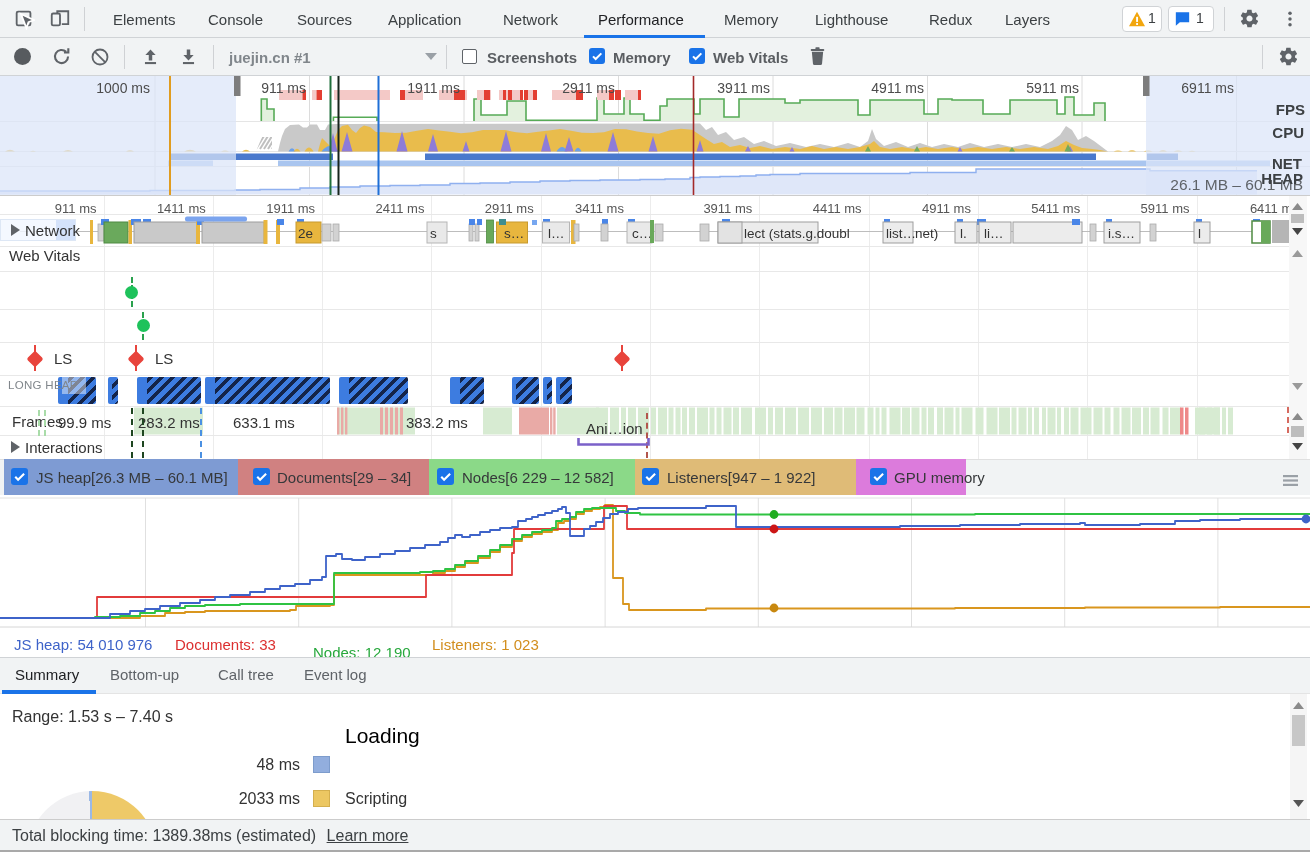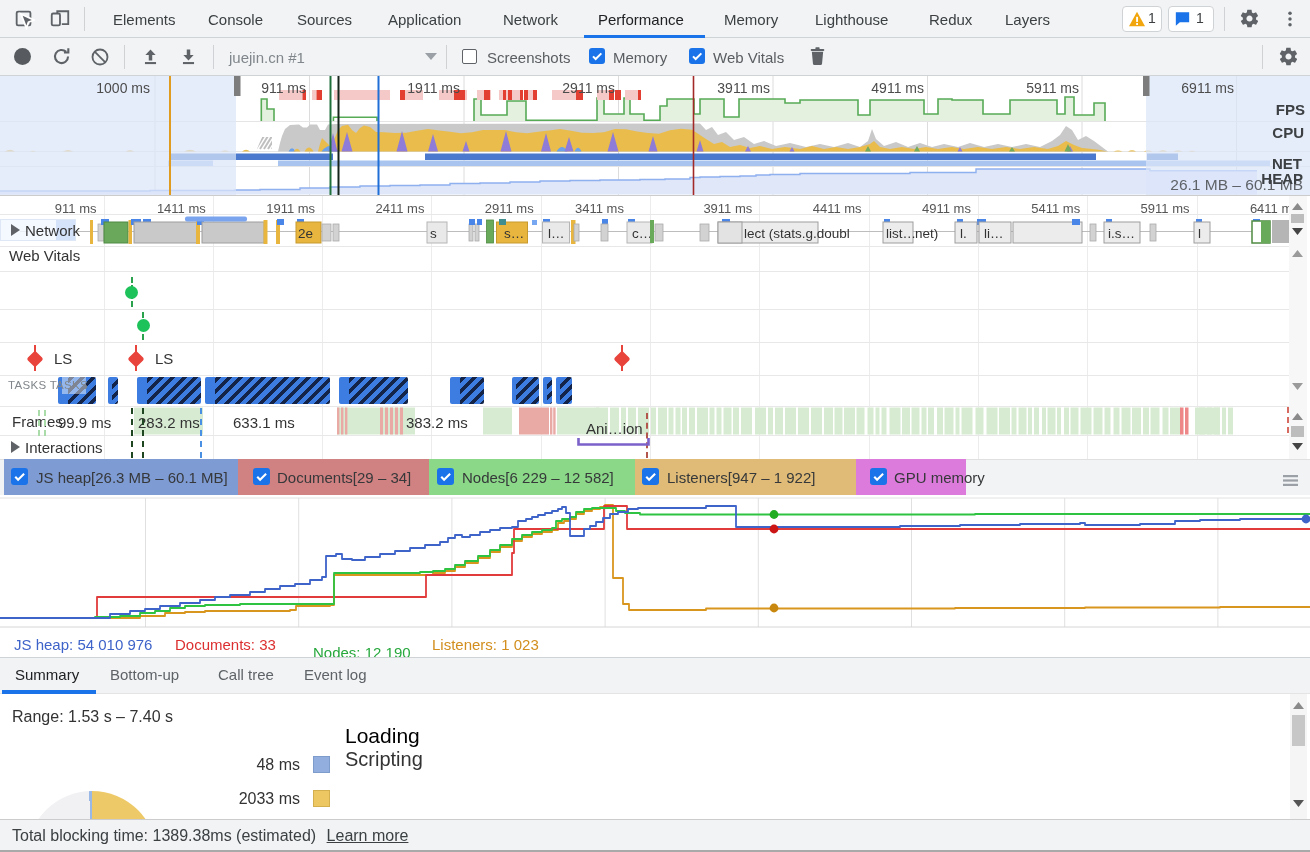--- a/index.html
+++ b/index.html
@@ -1,18 +1,18 @@
 <!DOCTYPE html>
 <html><head><meta charset="utf-8"><style>
 * { margin:0; padding:0; box-sizing:border-box; }
 html,body { width:1310px; height:852px; overflow:hidden; background:#fff;
   font-family:"Liberation Sans", sans-serif; -webkit-font-smoothing:antialiased; }
 .abs { position:absolute; }
 .tabtxt { position:absolute; top:11px; font-size:15px; color:#3c4043; white-space:nowrap; }
-.t2 { position:absolute; font-size:15px; color:#5a5d61; white-space:nowrap; }
+.t2 { position:absolute; font-size:15px; color:#5a5d61; white-space:nowrap;font-weight:bold; }
 .rlabel { position:absolute; font-size:13px; color:#555; }
 .trklbl { position:absolute; font-size:15px; color:#333; white-space:nowrap; }
 .ltbar { position:absolute; top:377px; height:27px; border-radius:2px;
   background:#3d7ce0; background-image:repeating-linear-gradient(135deg, rgba(10,14,35,0.8) 0 3.5px, transparent 3.5px 8px); }
 .dashv { position:absolute; width:0; border-left:2px dashed; }
 .seprt { position:absolute; width:1px; background:#cfd1d4; }
 </style></head>
 <body>
 
 <div class="abs" style="left:0;top:0;width:1310px;height:38px;background:#f1f3f4;border-bottom:1px solid #d0d3d6"></div>
@@ -337,21 +337,21 @@
 <div class="ltbar" style="left:58px;width:38px;background-image:linear-gradient(90deg,#3d7ce0 0 10px,rgba(0,0,0,0) 10px),repeating-linear-gradient(135deg, rgba(10,14,35,0.8) 0 3.5px, rgba(0,0,0,0) 3.5px 8px)"></div>
 <div class="ltbar" style="left:108px;width:10px;background-image:linear-gradient(90deg,#3d7ce0 0 4px,rgba(0,0,0,0) 4px),repeating-linear-gradient(135deg, rgba(10,14,35,0.8) 0 3.5px, rgba(0,0,0,0) 3.5px 8px)"></div>
 <div class="ltbar" style="left:137px;width:64px;background-image:linear-gradient(90deg,#3d7ce0 0 10px,rgba(0,0,0,0) 10px),repeating-linear-gradient(135deg, rgba(10,14,35,0.8) 0 3.5px, rgba(0,0,0,0) 3.5px 8px)"></div>
 <div class="ltbar" style="left:205px;width:125px;background-image:linear-gradient(90deg,#3d7ce0 0 10px,rgba(0,0,0,0) 10px),repeating-linear-gradient(135deg, rgba(10,14,35,0.8) 0 3.5px, rgba(0,0,0,0) 3.5px 8px)"></div>
 <div class="ltbar" style="left:339px;width:69px;background-image:linear-gradient(90deg,#3d7ce0 0 10px,rgba(0,0,0,0) 10px),repeating-linear-gradient(135deg, rgba(10,14,35,0.8) 0 3.5px, rgba(0,0,0,0) 3.5px 8px)"></div>
 <div class="ltbar" style="left:450px;width:34px;background-image:linear-gradient(90deg,#3d7ce0 0 10px,rgba(0,0,0,0) 10px),repeating-linear-gradient(135deg, rgba(10,14,35,0.8) 0 3.5px, rgba(0,0,0,0) 3.5px 8px)"></div>
 <div class="ltbar" style="left:512px;width:27px;background-image:linear-gradient(90deg,#3d7ce0 0 4px,rgba(0,0,0,0) 4px),repeating-linear-gradient(135deg, rgba(10,14,35,0.8) 0 3.5px, rgba(0,0,0,0) 3.5px 8px)"></div>
 <div class="ltbar" style="left:543px;width:9px;background-image:linear-gradient(90deg,#3d7ce0 0 4px,rgba(0,0,0,0) 4px),repeating-linear-gradient(135deg, rgba(10,14,35,0.8) 0 3.5px, rgba(0,0,0,0) 3.5px 8px)"></div>
 <div class="ltbar" style="left:556px;width:16px;background-image:linear-gradient(90deg,#3d7ce0 0 4px,rgba(0,0,0,0) 4px),repeating-linear-gradient(135deg, rgba(10,14,35,0.8) 0 3.5px, rgba(0,0,0,0) 3.5px 8px)"></div>
 <div class="abs" style="left:62px;top:377px;width:24px;height:17px;background:rgba(255,255,255,0.45)"></div>
-<span class="abs" style="left:8px;top:379px;font-size:11.5px;color:#80868b;letter-spacing:0.3px;z-index:3">TASKS TASKS</span>
+<span class="abs" style="left:8px;top:379px;font-size:11.5px;color:#80868b;letter-spacing:0.3px;z-index:3">LONG HEAP</span>
 
 <svg class="abs" style="left:0;top:406px" width="1290" height="29" viewBox="0 0 1290 29">
 <rect x="134" y="1.5" width="69" height="27" fill="#d7ebd2"></rect>
 <rect x="337" y="1.5" width="78" height="27" fill="#d7ebd2"></rect>
 <rect x="337" y="1.5" width="2.4" height="27" fill="#e9aaa6"></rect>
 <rect x="341" y="1.5" width="2.4" height="27" fill="#e9aaa6"></rect>
 <rect x="345" y="1.5" width="2.4" height="27" fill="#e9aaa6"></rect>
 <rect x="380" y="1.5" width="3" height="27" fill="#e9aaa6"></rect>
 <rect x="385" y="1.5" width="3" height="27" fill="#e9aaa6"></rect>
 <rect x="390" y="1.5" width="3" height="27" fill="#e9aaa6"></rect>
@@ -549,21 +549,21 @@
 <span class="abs" style="left:304px;top:666px;font-size:15px;color:#5f6368">Event log</span>
 <div class="abs" style="left:2px;top:690px;width:94px;height:3.5px;background:#1a73e8"></div>
 
 <div class="abs" style="left:0;top:694px;width:1310px;height:125px;background:#fff"></div>
 <span class="abs" style="left:12px;top:708px;font-size:16px;color:#333">Range: 1.53 s – 7.40 s</span>
 <span class="abs" style="left:237px;top:756px;font-size:16px;color:#333;width:63px;text-align:right">48 ms</span>
 <div class="abs" style="left:313px;top:756px;width:17px;height:17px;background:#92aede;border:1px solid #7d9ccc"></div>
 <span class="abs" style="left:345px;top:724px;font-size:21px;color:#000000">Loading</span>
 <span class="abs" style="left:237px;top:790px;font-size:16px;color:#333;width:63px;text-align:right">2033 ms</span>
 <div class="abs" style="left:313px;top:790px;width:17px;height:17px;background:#ecc762;border:1px solid #d4af4e"></div>
-<span class="abs" style="left:345px;top:748px;font-size:20px;color:#333">Scripting</span>
+<span class="abs" style="left:345px;top:790px;font-size:16px;color:#333">Scripting</span>
 
 <div class="abs" style="left:27px;top:791px;width:130px;height:28px;overflow:hidden">
 <div class="abs" style="left:0;top:0;width:130px;height:130px;border-radius:50%;background:conic-gradient(from -2.6deg at 50% 50%, #9ab8e6 0deg 2.6deg, #eec968 2.6deg 168deg, #f1f1f3 168deg 357.4deg)"></div>
 </div>
 
 <div class="abs" style="left:1290px;top:694px;width:17px;height:125px;background:#f5f5f5"></div>
 <svg class="abs" style="left:1293px;top:702px" width="11" height="8" viewBox="0 0 11 8">
     <path d="M0 7 L5.5 0 L11 7 Z" fill="#8a8a8a"></path>
   </svg>
 <div class="abs" style="left:1292px;top:715px;width:13px;height:31px;background:#c7c7c7"></div>

